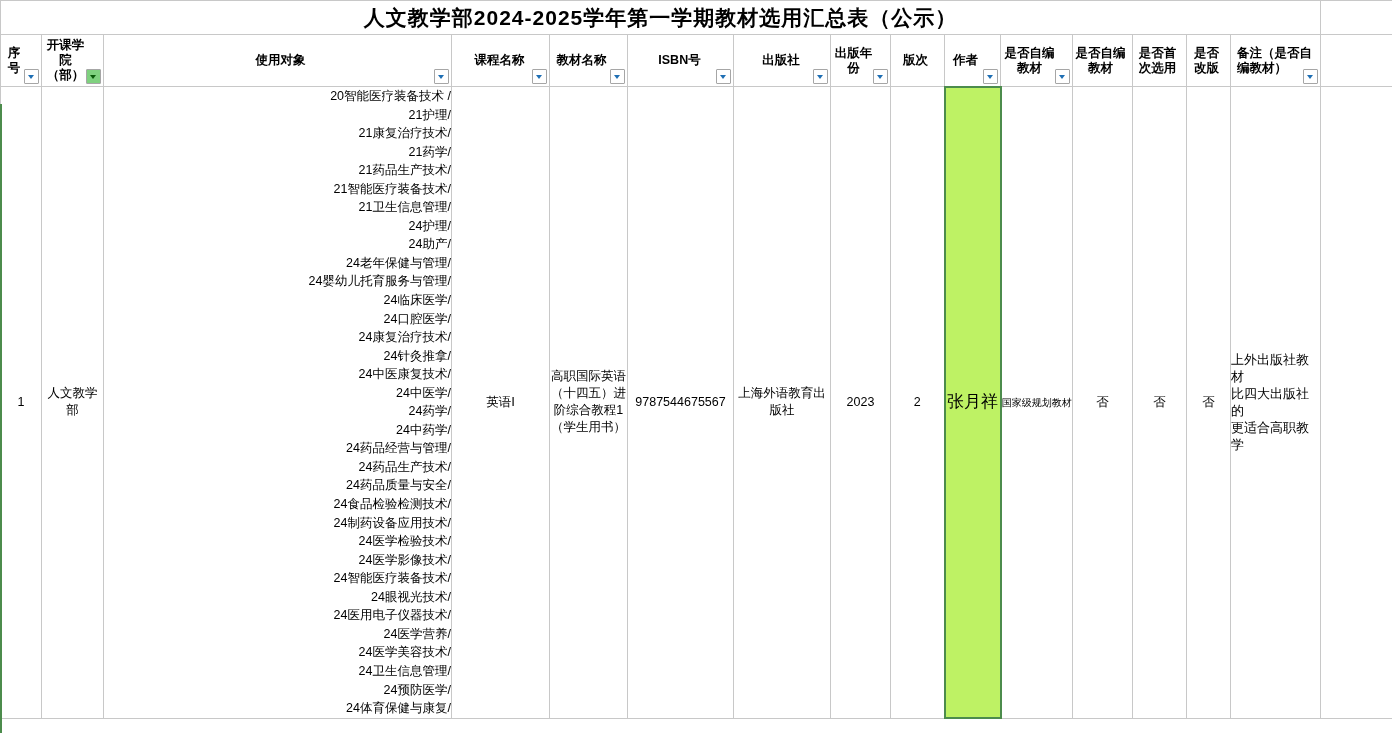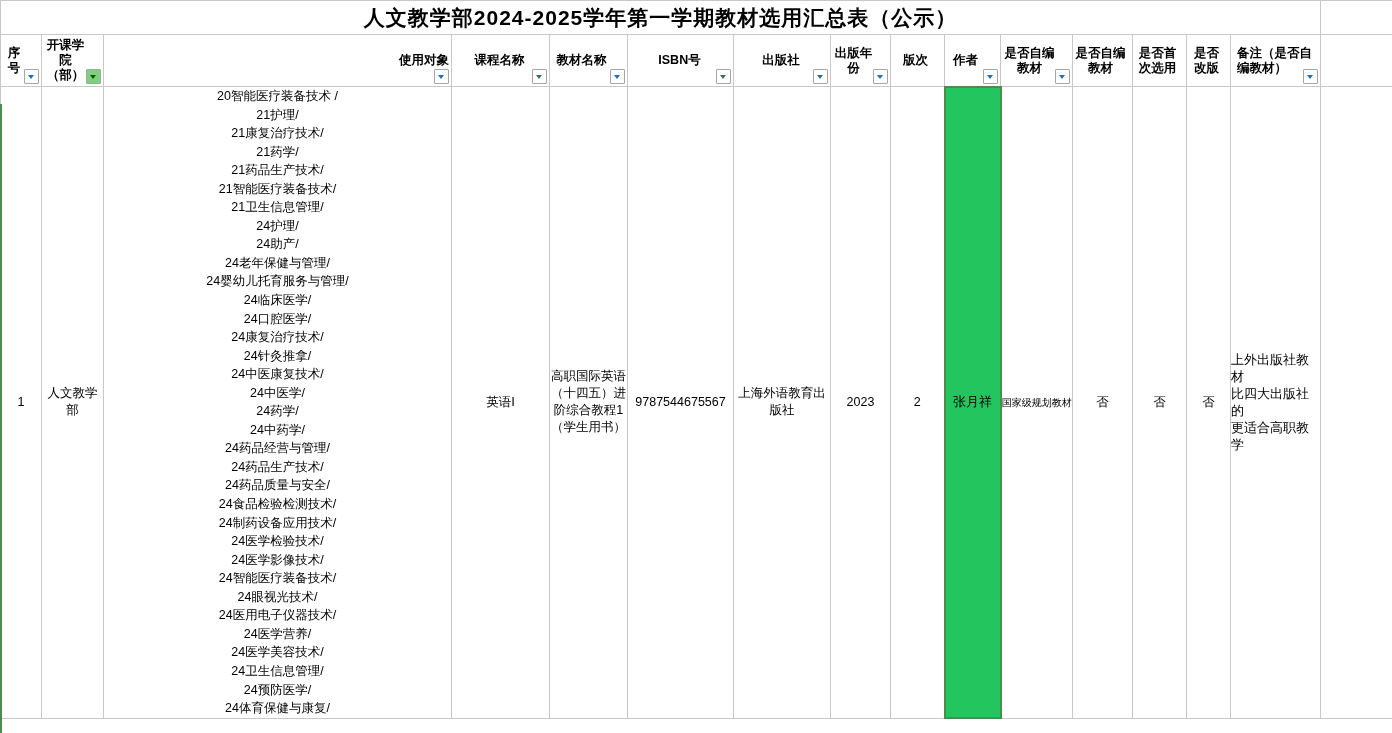--- a/index.html
+++ b/index.html
@@ -99,21 +99,21 @@
     line-height: 18.6px;
     vertical-align: middle;
     text-align: center;
   }
   td.col-seq { }
   td.col-college {
     font-size: 12.5px;
     line-height: 17px;
   }
   td.col-users {
-    text-align: center;
+    text-align: right;
     vertical-align: top;
     padding: 5px 4px 4px 6px;
     font-size: 12.5px;
     line-height: 18.55px;
     white-space: pre-line;
   }
   td.col-course { font-size: 12.5px; }
   td.col-book {
     font-size: 12.5px;
     line-height: 17px;
@@ -121,23 +121,23 @@
     margin-left: 36px;
   }
   td.col-isbn { font-size: 12.5px; }
   td.col-press {
     font-size: 12.5px;
     line-height: 17px;
   }
   td.col-year { font-size: 12.5px; }
   td.col-edition { font-size: 12.5px; }
   td.col-author {
-    font-size: 13px;
+    font-size: 17px;
     border: 2px solid #4c8c4c !important;
-    background: #22c55e;
+    background: #bef264;
   }
   td.col-planned {
     font-size: 10px;
     line-height: 17px;
   }
   td.col-self, td.col-first, td.col-revised { font-size: 12.5px; }
   td.col-remark {
     text-align: left;
     vertical-align: middle;
     font-size: 13px;
@@ -189,21 +189,21 @@
 
     <tr>
       <th class="hdr narrowpad">
         <span class="hdr-label">序号</span>
         <span class="filter-btn"></span>
       </th>
       <th class="hdr narrowpad">
         <span class="hdr-label">开课学院（部）</span>
         <span class="filter-btn active"></span>
       </th>
-      <th class="hdr" style="text-align:right;padding-left:8px;">
+      <th class="hdr" style="text-align:center;padding-left:8px;">
         <span class="hdr-label">使用对象</span>
         <span class="filter-btn"></span>
       </th>
       <th class="hdr">
         <span class="hdr-label">课程名称</span>
         <span class="filter-btn"></span>
       </th>
       <th class="hdr narrowpad">
         <span class="hdr-label">教材名称</span>
         <span class="filter-btn"></span>

